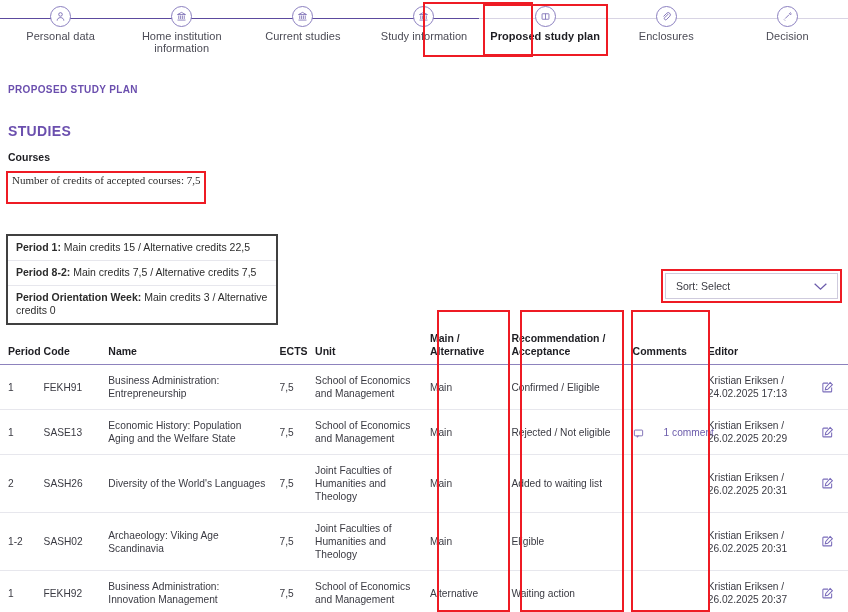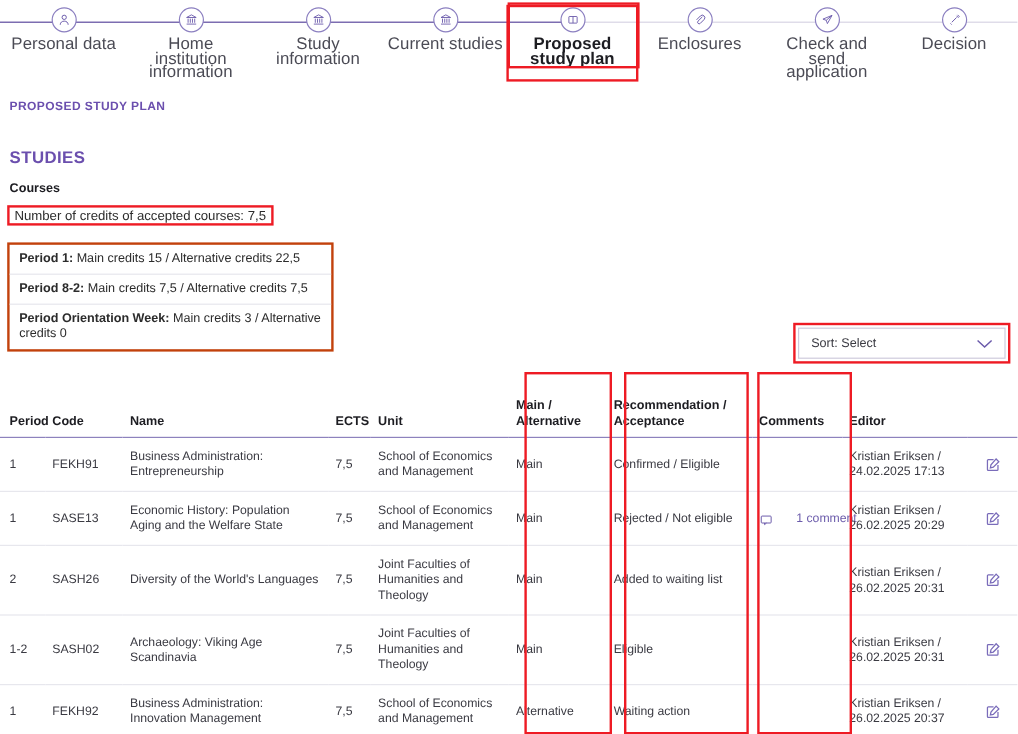--- a/index.html
+++ b/index.html
@@ -45,21 +45,21 @@
     border: 1px solid #8b7fc0;
     background: #ffffff;
     margin: 0 auto 4px auto;
     display: flex;
     align-items: center;
     justify-content: center;
     color: #6b5bab;
   }
   .step-circle svg { display: block; }
   .step-label {
-    font-size: 14px;
+    font-size: 11px;
     color: #4b4b55;
     line-height: 11.5px;
     letter-spacing: 0.05px;
     padding: 0 4px;
   }
   .step.active .step-label { font-weight: bold; color: #1d1d22; }
   .step.active {
     outline: 2px solid #ee1b24;
   }
   #step-active-box {
@@ -90,33 +90,34 @@
   }
   #courses-title {
     margin: 12px 0 0 8px;
     font-size: 10.5px;
     font-weight: bold;
     color: #1d1d22;
   }
 
   
   #credits-accepted-wrap {
-    margin: 8px 0 0 6px;
+    margin: 8px 0 16px 6px;
     display: inline-block;
     border: 2px solid #ee1b24;
-    padding: 1px 4px 0 4px;
+    padding: 1px 4px 16px 4px;
+    font-family: Liberation Serif, serif;
   }
   #credits-accepted {
     font-size: 11px;
     color: #2c2c2c;
   }
   #period-box {
     margin: 14px 0 0 6px;
     width: 272px;
-    border: 2px solid #c2410c;
+    border: 2px solid #404040;
   }
   .period-row {
     padding: 5px 8px 6px 8px;
     border-bottom: 1px solid #e7e7ed;
     font-size: 10.5px;
     color: #2c2c2c;
     line-height: 13px;
   }
   .period-row:last-child { border-bottom: none; }
   .period-row b { font-weight: bold; }
@@ -248,32 +249,32 @@
     </div>
 
     <div class="step">
       <div class="step-circle">
         <svg width="11" height="11" viewBox="0 0 16 16" fill="none" stroke="currentColor" stroke-width="1.1">
           <path d="M8 2 2.2 5.2h11.6z"></path>
             <path d="M4 6.6v5M6.7 6.6v5M9.3 6.6v5M12 6.6v5"></path>
             <path d="M2.2 13.2h11.6"></path>
         </svg>
       </div>
-      <div class="step-label">Study information</div>
+      <div class="step-label">Current studies</div>
     </div>
 
     <div class="step">
       <div class="step-circle">
         <svg width="11" height="11" viewBox="0 0 16 16" fill="none" stroke="currentColor" stroke-width="1.1">
           <path d="M8 2 2.2 5.2h11.6z"></path>
             <path d="M4 6.6v5M6.7 6.6v5M9.3 6.6v5M12 6.6v5"></path>
             <path d="M2.2 13.2h11.6"></path>
         </svg>
       </div>
-      <div class="step-label">Current studies</div>
+      <div class="step-label">Study information</div>
     </div>
 
     <div class="step active">
       <div class="step-circle">
         <svg width="11" height="11" viewBox="0 0 16 16" fill="none" stroke="currentColor" stroke-width="1.1">
           <rect x="3" y="4" width="10" height="8" rx="0.6"></rect>
             <path d="M8 4v8"></path>
         </svg>
       </div>
       <div class="step-label">Proposed study plan</div>
@@ -281,29 +282,20 @@
 
     <div class="step">
       <div class="step-circle">
         <svg width="11" height="11" viewBox="0 0 16 16" fill="none" stroke="currentColor" stroke-width="1.2">
           <path d="M10.6 4.4 5.4 9.6a1.9 1.9 0 0 0 2.7 2.7l4.6-4.6a3.1 3.1 0 0 0-4.4-4.4L3.6 8"></path>
         </svg>
       </div>
       <div class="step-label">Enclosures</div>
     </div>
 
-    <div class="step">
-      <div class="step-circle">
-        <svg width="11" height="11" viewBox="0 0 16 16" fill="none" stroke="currentColor" stroke-width="1.1">
-          <path d="M13.6 2.6 2.6 7.2l4 1.4 1.4 4z"></path>
-            <path d="M13.6 2.6 6.6 8.6"></path>
-        </svg>
-      </div>
-      <div class="step-label">Check and send application</div>
-    </div>
 
     <div class="step">
       <div class="step-circle">
         <svg width="11" height="11" viewBox="0 0 16 16" fill="none" stroke="currentColor" stroke-width="1.2">
           <path d="M10.4 3.2 12.8 5.6"></path>
             <path d="M11.6 2 14 4.4"></path>
             <path d="M10.4 5.2 4.6 11"></path>
             <path d="M3 12.4 4.4 13.8"></path>
         </svg>
       </div>

